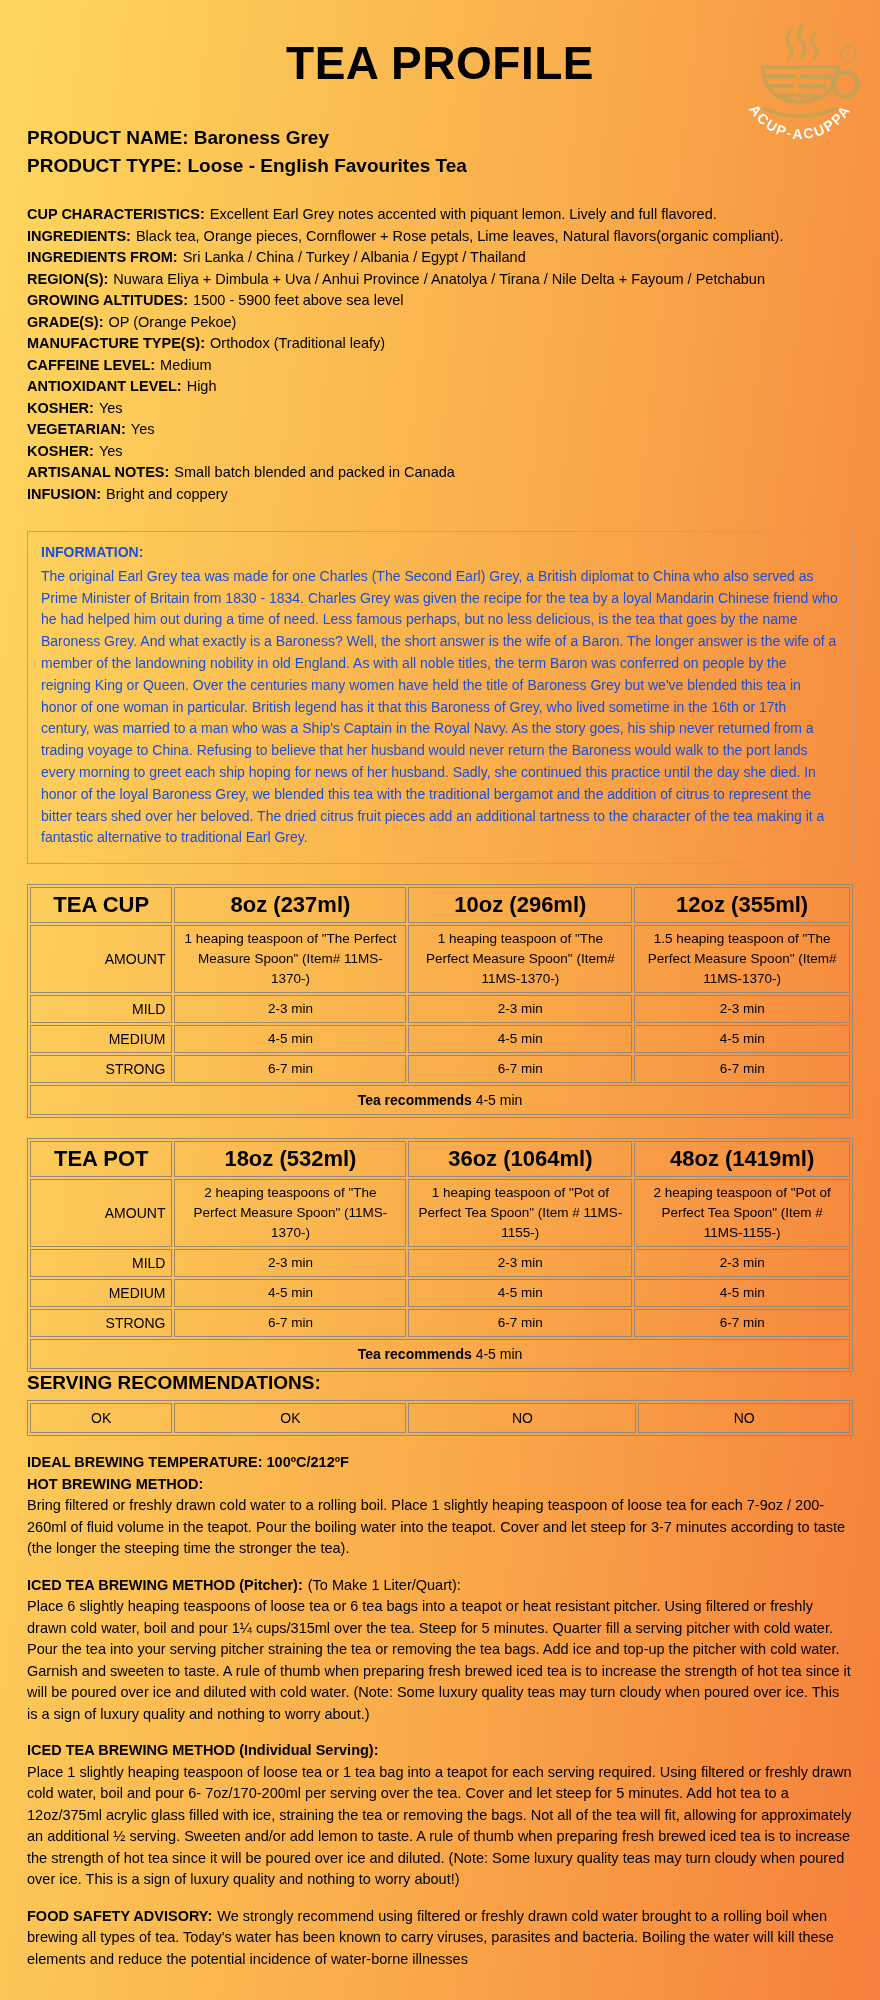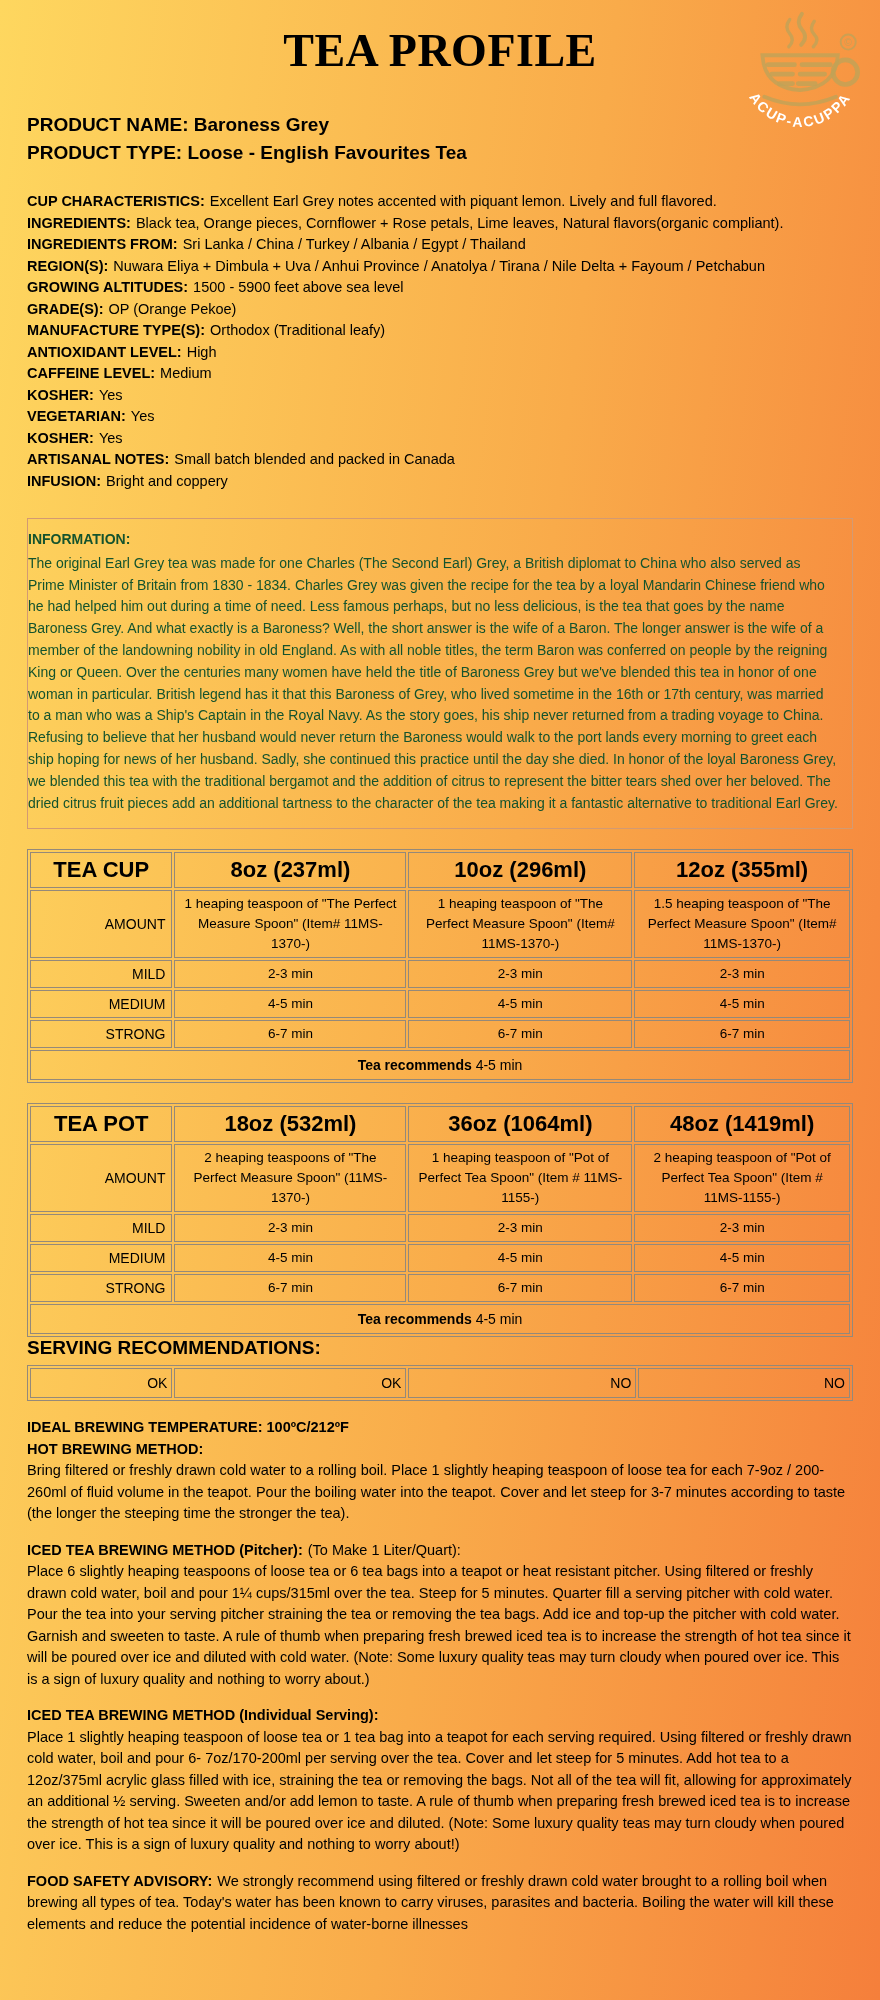--- a/index.html
+++ b/index.html
@@ -6,59 +6,59 @@
   html,body { margin:0; padding:0; }
   body {
     width:880px; height:2000px; overflow:hidden;
     background: linear-gradient(97deg, #fed75f 0%, #f9ab4a 55%, #f57f3b 100%);
     font-family:"Liberation Sans", sans-serif;
     color:#000;
   }
   .container { position:relative; padding:0 27px; }
 
   .page-title {
-    margin:0; padding-top:24px;
-    text-align:center; font-size:46px; font-weight:bold; letter-spacing:0.5px;font-family:Liberation Serif, serif;
+    margin:12px; padding-top:24px;
+    text-align:center; font-size:46px; font-weight:bold; letter-spacing:0.5px;
   }
 
   .logo { position:absolute; top:10px; right:12px; width:132px; height:132px; }
   .logo .tan { stroke:#bfa258; fill:none; stroke-linecap:round; opacity:0.8; }
   .logo .tanfill { fill:#bfa258; opacity:0.8; }
   .logo .arc-label { font-family:"Liberation Sans", sans-serif; font-size:15px; font-weight:bold; fill:#fff; letter-spacing:2px; }
 
   .product { margin-top:34px; font-size:19px; font-weight:bold; line-height:28px; }
 
   .specs { margin-top:24px; font-size:14.5px; line-height:21.5px; }
   .spec .lbl { font-weight:bold; margin-right:5px; }
 
   .info-box {
     margin-top:26px; border:1px solid #d39a72;
-    padding:10px 14px 14px 0;
-    color:#14532d; font-size:14px; line-height:21.8px;
+    padding:10px 14px 14px 13px;
+    color:#1d4ed8; font-size:14px; line-height:21.8px;
   }
   .info-box .heading { font-weight:bold; margin-bottom:2px; }
 
   table.grid {
     width:100%; border-collapse:separate; border-spacing:2px;
     border:1px solid #94897a; margin-top:20px;
   }
   table.grid th {
     font-size:22px; font-weight:bold; text-align:center;
     border:1px solid #94897a; padding:4px 6px;
   }
   table.grid td {
     font-size:13.5px; text-align:center; line-height:20px;
     border:1px solid #94897a; padding:3px 6px;
   }
   table.grid td.rowlabel { font-size:14px;text-align:right; }
   table.grid td.footer-cell { font-size:14px; padding:4px; }
   table.grid td.footer-cell .fb { font-weight:bold; }
 
   table.serving th { font-size:14px; padding:4px; }
-  table.serving td { font-size:14px; padding:4px;text-align:right; }
+  table.serving td { font-size:14px; padding:4px; }
 
   .serving-heading { font-size:19px; font-weight:bold; }
 
   .section { font-size:14.5px; line-height:21.5px; }
   .mt-lg { margin-top:15px; }
   .bold-line { font-weight:bold; }
   .inline-lbl { font-weight:bold; margin-right:5px; }
 </style>
 </head>
 <body>
@@ -105,22 +105,22 @@
   </div>
 
   <div class="specs">
     <div class="spec"><span class="lbl">CUP CHARACTERISTICS:</span><span>Excellent Earl Grey notes accented with piquant lemon. Lively and full flavored.</span></div>
     <div class="spec"><span class="lbl">INGREDIENTS:</span><span>Black tea, Orange pieces, Cornflower + Rose petals, Lime leaves, Natural flavors(organic compliant).</span></div>
     <div class="spec"><span class="lbl">INGREDIENTS FROM:</span><span>Sri Lanka / China / Turkey / Albania / Egypt / Thailand</span></div>
     <div class="spec"><span class="lbl">REGION(S):</span><span>Nuwara Eliya + Dimbula + Uva / Anhui Province / Anatolya / Tirana / Nile Delta + Fayoum / Petchabun</span></div>
     <div class="spec"><span class="lbl">GROWING ALTITUDES:</span><span>1500 - 5900 feet above sea level</span></div>
     <div class="spec"><span class="lbl">GRADE(S):</span><span>OP (Orange Pekoe)</span></div>
     <div class="spec"><span class="lbl">MANUFACTURE TYPE(S):</span><span>Orthodox (Traditional leafy)</span></div>
+    <div class="spec"><span class="lbl">CAFFEINE LEVEL:</span><span>Medium</span></div>
     <div class="spec"><span class="lbl">ANTIOXIDANT LEVEL:</span><span>High</span></div>
-    <div class="spec"><span class="lbl">CAFFEINE LEVEL:</span><span>Medium</span></div>
     <div class="spec"><span class="lbl">KOSHER:</span><span>Yes</span></div>
     <div class="spec"><span class="lbl">VEGETARIAN:</span><span>Yes</span></div>
     <div class="spec"><span class="lbl">KOSHER:</span><span>Yes</span></div>
     <div class="spec"><span class="lbl">ARTISANAL NOTES:</span><span>Small batch blended and packed in Canada</span></div>
     <div class="spec"><span class="lbl">INFUSION:</span><span>Bright and coppery</span></div>
   </div>
 
   <div class="info-box">
     <div class="heading">INFORMATION:</div>
     <div>The original Earl Grey tea was made for one Charles (The Second Earl) Grey, a British diplomat to China who also served as Prime Minister of Britain from 1830 - 1834. Charles Grey was given the recipe for the tea by a loyal Mandarin Chinese friend who he had helped him out during a time of need. Less famous perhaps, but no less delicious, is the tea that goes by the name Baroness Grey. And what exactly is a Baroness? Well, the short answer is the wife of a Baron. The longer answer is the wife of a member of the landowning nobility in old England. As with all noble titles, the term Baron was conferred on people by the reigning King or Queen. Over the centuries many women have held the title of Baroness Grey but we've blended this tea in honor of one woman in particular. British legend has it that this Baroness of Grey, who lived sometime in the 16th or 17th century, was married to a man who was a Ship's Captain in the Royal Navy. As the story goes, his ship never returned from a trading voyage to China. Refusing to believe that her husband would never return the Baroness would walk to the port lands every morning to greet each ship hoping for news of her husband. Sadly, she continued this practice until the day she died. In honor of the loyal Baroness Grey, we blended this tea with the traditional bergamot and the addition of citrus to represent the bitter tears shed over her beloved. The dried citrus fruit pieces add an additional tartness to the character of the tea making it a fantastic alternative to traditional Earl Grey.</div>

